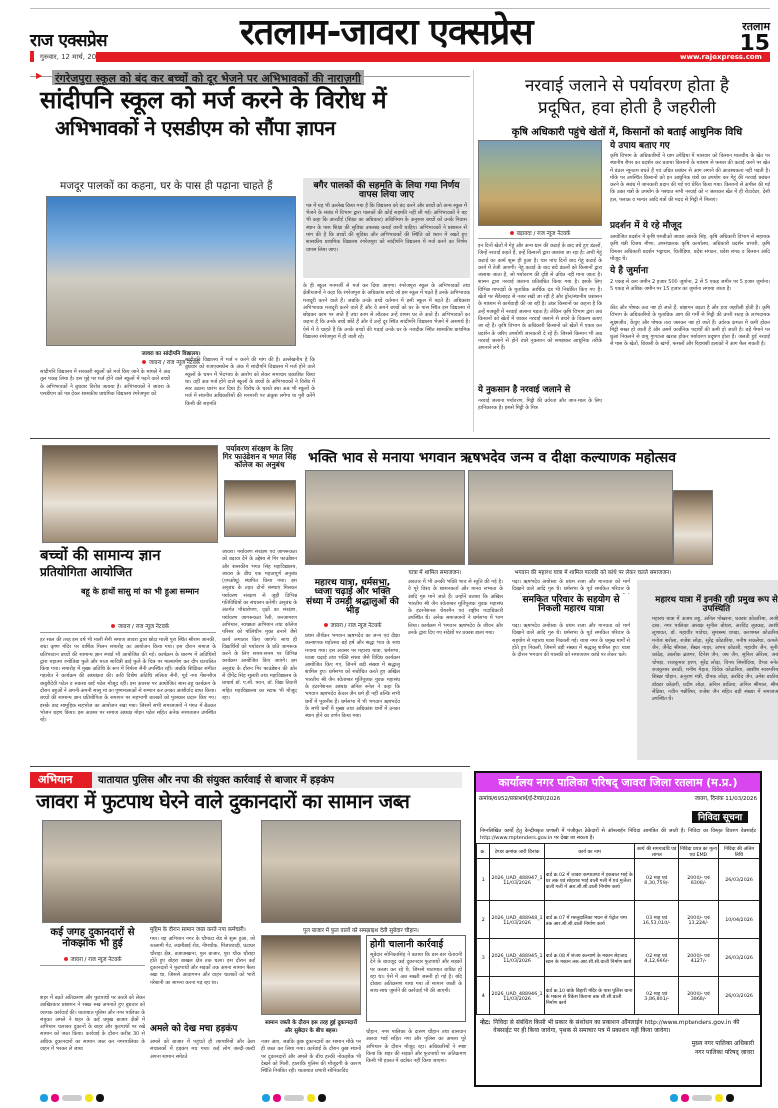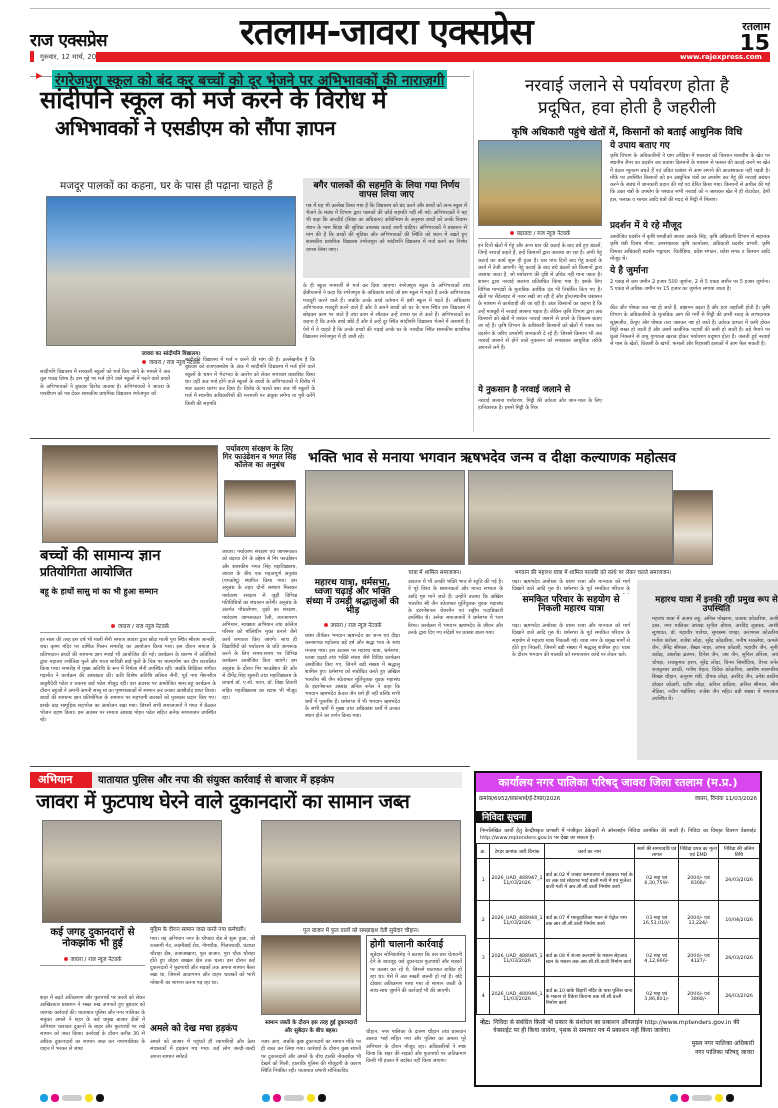--- a/index.html
+++ b/index.html
@@ -47,21 +47,21 @@
 <div class="abs redbar-small"></div>
 <div class="abs date">गुरुवार, 12 मार्च, 2026</div>
 <div class="abs title">रतलाम-जावरा एक्सप्रेस</div>
 <div class="abs pagecity">रतलाम</div>
 <div class="abs pagenum">15</div>
 <div class="abs redbar"></div>
 <div class="abs url">www.rajexpress.com</div>
 
 <div class="abs" style="left:30px;top:76px;width:440px;height:1px;background:#999"></div>
 <div class="abs" style="left:36px;top:71px;font-size:8px;color:#e41d24">▶</div>
-<div class="abs" style="left:52px;top:70px;background:#14b8a6;padding:0 3px;font-size:14px;font-weight:bold;text-decoration:underline;color:#222">रंगरेजपुरा स्कूल को बंद कर बच्चों को दूर भेजने पर अभिभावकों की नाराज़गी</div>
+<div class="abs" style="left:52px;top:70px;background:#a3a3a3;padding:0 3px;font-size:11px;font-weight:bold;text-decoration:underline;color:#222">रंगरेजपुरा स्कूल को बंद कर बच्चों को दूर भेजने पर अभिभावकों की नाराज़गी</div>
 <div class="abs hl" style="left:40px;top:88px;width:420px;font-size:24px;letter-spacing:-0.5px">सांदीपनि स्कूल को मर्ज करने के विरोध में</div>
 <div class="abs hl" style="left:55px;top:118px;width:400px;font-size:20px;letter-spacing:-0.5px">अभिभावकों ने एसडीएम को सौंपा ज्ञापन</div>
 <div class="abs" style="left:60px;top:178px;font-size:10.5px;color:#222">मजदूर पालकों का कहना, घर के पास ही पढ़ाना चाहते हैं</div>
 
 <div class="abs img bldg" style="left:46px;top:196px;width:250px;height:150px"></div>
 <div class="abs caption" style="left:46px;top:349px;width:250px">जावरा का सांदीपनि विद्यालय।</div>
 <div class="abs byline" style="left:46px;top:358px;width:250px"><span class="dot"></span><span>जावरा / राज न्यूज नेटवर्क</span></div>
 
 <div class="abs grey-box" style="left:303px;top:178px;width:167px;height:100px;padding:3px">
   <div class="hl" style="font-size:9px;text-align:center;margin-bottom:2px">बगैर पालकों की सहमति के लिया गया निर्णय वापस लिया जाए</div>
@@ -91,21 +91,21 @@
 <div class="abs body-text" style="left:610px;top:233px;width:160px;height:30px">आयोजित प्रदर्शन में कृषि एसडीओ जावरा आरके सिंह, कृषि अधिकारी विभाग से सहायक कृषि यंत्री विजय मीणा, उपसंचालक कृषि कार्यालय, अधिकारी प्रदर्शन प्रभारी, कृषि विस्तार अधिकारी प्रदर्शन भट्टाचार, चितौड़िया, प्रदेश संगठन, प्रवेश संगठ व किसान आदि मौजूद थे।</div>
 <div class="abs hl" style="left:610px;top:266px;width:160px;font-size:9px">ये है जुर्माना</div>
 <div class="abs body-text" style="left:610px;top:278px;width:160px;height:22px">2 एकड़ से कम जमीन 2 हजार 500 जुर्माना, 2 से 5 एकड़ जमीन पर 5 हजार जुर्माना। 5 एकड़ से अधिक जमीन पर 15 हजार का जुर्माना लगाया जाता है।</div>
 <div class="abs body-text" style="left:610px;top:304px;width:160px;height:110px">कीट और पोषक तत्व नष्ट हो जाते हैं, बांझपन बढ़ता है और हवा जहरीली होती है। कृषि विभाग के अधिकारियों के मुताबिक आग की गर्मी से मिट्टी की उपरी सतह के लाभदायक सूक्ष्मजीव, केंचुए और पोषक तत्व जलकर नष्ट हो जाते हैं। उर्वरक क्षमता में कमी होकर मिट्टी सख्त हो जाती है और उसमें कार्बनिक पदार्थों की कमी हो जाती है। बड़े पैमाने पर धुआं निकलने से वायु गुणवत्ता खराब होकर पर्यावरण प्रदूषण होता है। जलती हुई नरवाई से पास के खेतों, बिजली के खंभों, फसलों और रिहायशी इलाकों में आग फैल सकती है।</div>
 
 <div class="abs rule" style="left:30px;top:438px;width:740px;background:#444"></div>
 
 <div class="abs img crowd" style="left:42px;top:445px;width:176px;height:98px"></div>
 <div class="abs hl" style="left:40px;top:548px;width:200px;font-size:15px;text-align:left">बच्चों की सामान्य ज्ञान</div>
 <div class="abs hl" style="left:40px;top:566px;width:200px;font-size:12px;text-align:left">प्रतियोगिता आयोजित</div>
-<div class="abs hl" style="left:40px;top:588px;width:200px;font-size:8px;">बहू के हाथों सासु मां का भी हुआ सम्मान</div>
+<div class="abs hl" style="left:40px;top:588px;width:200px;font-size:8px;text-align:center">बहू के हाथों सासु मां का भी हुआ सम्मान</div>
 <div class="abs byline" style="left:40px;top:622px;width:200px"><span class="dot"></span><span>जावरा / राज न्यूज नेटवर्क</span></div>
 <div class="abs rule" style="left:40px;top:632px;width:176px"></div>
 <div class="abs body-text" style="left:40px;top:636px;width:176px;height:124px">हर साल की तरह इस वर्ष भी माली सैनी समाज जावरा द्वारा छोटा माली पुरा स्थित श्रीराम जानकी, राधा कृष्ण मंदिर पर वार्षिक मिलन समारोह का आयोजन किया गया। इस दौरान समाज के प्रतिभावान बच्चों की सामान्य ज्ञान स्पर्धा भी आयोजित की गई। कार्यक्रम के प्रारम्भ में अतिथियों द्वारा महात्मा ज्योतिबा फुले और माता सावित्री बाई फुले के चित्र पर माल्यार्पण कर दीप प्रज्वलित किया गया। समारोह में मुख्य अतिथि के रूप में निर्मला सैनी उपस्थित रहीं। जबकि शिक्षिका संगीता गहलोत ने कार्यक्रम की अध्यक्षता की। कवि विशेष अतिथि ललिता सैनी, पूर्व नपा पेंशनरीज बाबुरीदेवी पटेल व रुकसा बाई पटेल मौजूद रहीं। इस अवसर पर आयोजित सास-बहू कार्यक्रम के दौरान बहुओं ने अपनी-अपनी सासु मां का पुष्पमालाओं से सम्मान कर उनका आशीर्वाद प्राप्त किया। बच्चों की सामान्य ज्ञान प्रतियोगिता के समापन पर सहभागी बालकों को पुरस्कार प्रदान किए गए। इसके बाद सामूहिक सहभोज का आयोजन रखा गया। जिसमें सभी समाजजनों ने पंगत में बैठकर भोजन ग्रहण किया। इस अवसर पर समाज अध्यक्ष मोहन पटेल सहित अनेक समाजजन उपस्थित रहे।</div>
 
 <div class="abs hl" style="left:222px;top:445px;width:75px;font-size:7.5px;text-align:center;color:#222">पर्यावरण संरक्षण के लिए गिर फाउंडेशन व भगत सिंह कॉलेज का अनुबंध</div>
 <div class="abs img crowd" style="left:224px;top:480px;width:72px;height:57px"></div>
 <div class="abs body-text" style="left:222px;top:548px;width:75px;height:212px">जावरा। पर्यावरण संरक्षण एवं जागरूकता को बढ़ावा देने के उद्देश्य से गिर फाउंडेशन और शासकीय भगत सिंह महाविद्यालय, जावरा के बीच एक महत्वपूर्ण अनुबंध (एमओयू) स्थापित किया गया। इस अनुबंध के तहत दोनों संस्थाएं मिलकर पर्यावरण संरक्षण से जुड़ी विभिन्न गतिविधियों का संचालन करेंगी। अनुबंध के अंतर्गत पौधारोपण, वृक्षों का संरक्षण, पर्यावरण जागरूकता रैली, जनजागरण अभियान, स्वच्छता अभियान तथा कॉलेज परिसर को पॉलिथीन मुक्त बनाने जैसे कार्य लगातार किए जाएंगे। साथ ही विद्यार्थियों को पर्यावरण के प्रति जागरूक करने के लिए समय-समय पर विभिन्न कार्यक्रम आयोजित किए जाएंगे। इस अनुबंध के दौरान गिर फाउंडेशन की ओर से दीपेंद्र सिंह सूलारी तथा महाविद्यालय के प्राचार्य डॉ. ए.सी. पवन, डॉ. विद्या तिवारी सहित महाविद्यालय का स्टाफ भी मौजूद रहा।</div>
 
 <div class="abs hl" style="left:308px;top:450px;width:462px;font-size:14px">भक्ति भाव से मनाया भगवान ऋषभदेव जन्म व दीक्षा कल्याणक महोत्सव</div>
 <div class="abs img street" style="left:305px;top:470px;width:160px;height:95px"></div>
@@ -155,21 +155,21 @@
   <div class="body-text" style="height:62px">सूबेदार सोनिकासिंह ने बताया कि बार-बार चेतावनी देने के बावजूद कई दुकानदार फुटपाथों और सड़कों पर कब्जा कर रहे थे, जिससे यातायात बाधित हो रहा था। ऐसे में अब सख्ती जरूरी हो गई है। यदि दोबारा अतिक्रमण पाया गया तो सामान जब्ती के साथ-साथ जुर्माने की कार्रवाई भी की जाएगी।</div>
 </div>
 <div class="abs body-text" style="left:366px;top:1028px;width:100px;height:54px">चौहान, नगर पालिका के दारुण चौहान तथा बासवान अलवा भाई सहित नपा और पुलिस का अमला पूरे अभियान के दौरान मौजूद रहा। अधिकारियों ने स्पष्ट किया कि शहर की सड़कों और फुटपाथों पर अतिक्रमण किसी भी हालत में बर्दाश्त नहीं किया जाएगा।</div>
 
 <div class="abs tender">
   <div class="tender-head">कार्यालय नगर पालिका परिषद् जावरा जिला रतलाम (म.प्र.)</div>
   <div style="display:flex;justify-content:space-between;font-size:5.5px;padding:2px 3px">
     <span>क्रमांक/6952/प्रकाशार्थ/ई-टेण्डर/2026</span>
     <span>जावरा, दिनांक 11/03/2026</span>
   </div>
-  <div style="text-align:left;margin:1px 0">
+  <div style="text-align:right;margin:1px 12px">
     <span style="background:#111;color:#fff;font-weight:bold;font-size:9px;padding:1px 6px">निविदा सूचना</span>
   </div>
   <div style="font-size:5px;line-height:7px;padding:2px 4px;text-align:justify">निम्नलिखित कार्यो हेतु केन्द्रीयकृत प्रणाली में पंजीकृत ठेकेदारों से ऑनलाईन निविदा आमंत्रित की जाती है। निविदा का विस्तृत विवरण वेबसाईट http://www.mptenders.gov.in पर देखा जा सकता है।</div>
   <table>
     <thead>
       <tr>
         <th style="width:5%">क्र.</th>
         <th style="width:14%">टेण्डर क्रमांक जारी दिनांक</th>
         <th style="width:35%">कार्य का नाम</th>
         <th style="width:16%">कार्य की समयावधि एवं लागत</th>

